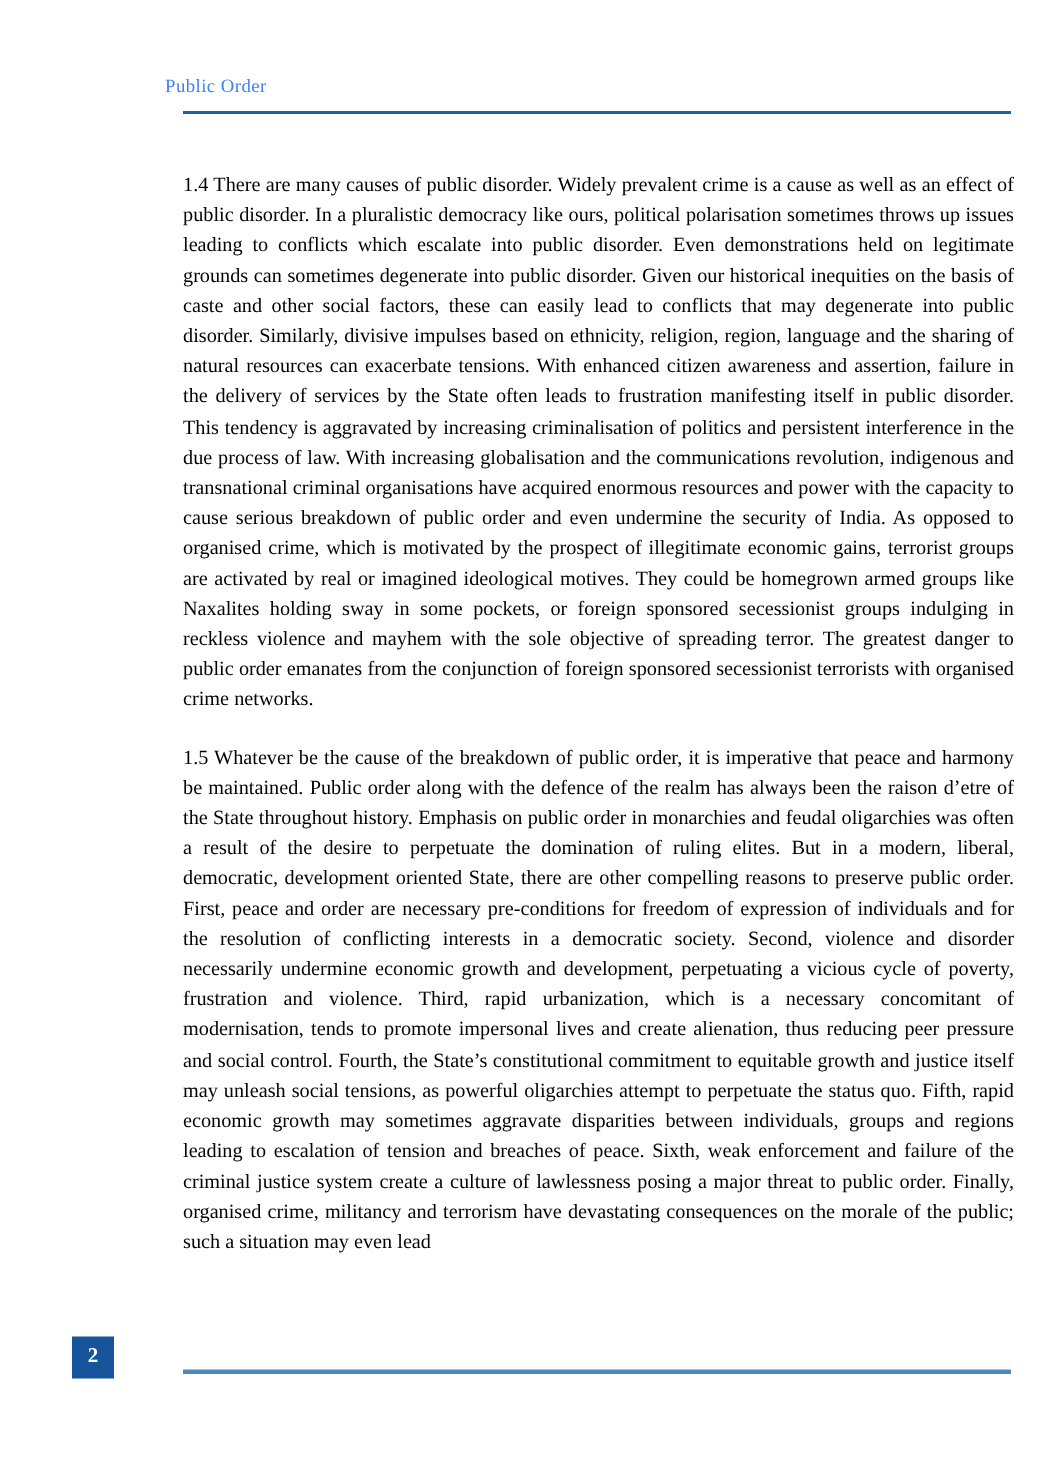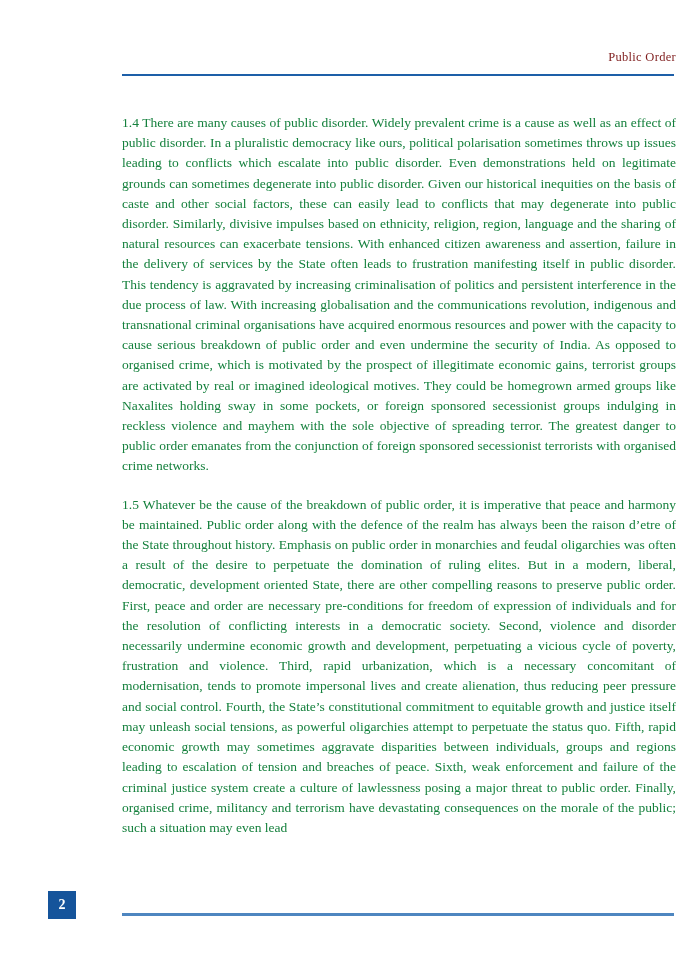--- a/index.html
+++ b/index.html
@@ -11,48 +11,48 @@
     position: relative;
     width: 696px;
     height: 977px;
     background: #ffffff;
     overflow: hidden;
     font-family: "Liberation Serif", "DejaVu Serif", serif;
     color: #1c1c1c;
   }
   .running-header {
     position: absolute;
-    left: 122px;
+    left: 110px;
     top: 50px;
     width: 554px;
-    text-align: right;
+    text-align: left;
     font-size: 12.5px;
     letter-spacing: 0.3px;
-    color: #7f1d1d;
+    color: #3b82f6;
   }
   .header-rule {
     position: absolute;
     left: 122px;
     top: 74px;
     width: 552px;
     height: 2px;
     background: #1d5fa8;
   }
   .content {
     position: absolute;
     left: 122px;
     top: 113px;
     width: 554px;
   }
   .content p {
     margin: 0 0 18px 0;
     font-size: 13.5px;
     line-height: 20.2px;
     text-align: justify;
-    color: #15803d;
+    color: #000000;
   }
   .footer-rule {
     position: absolute;
     left: 122px;
     top: 913px;
     width: 552px;
     height: 3px;
     background: #4e86c0;
   }
   .page-number-box {

